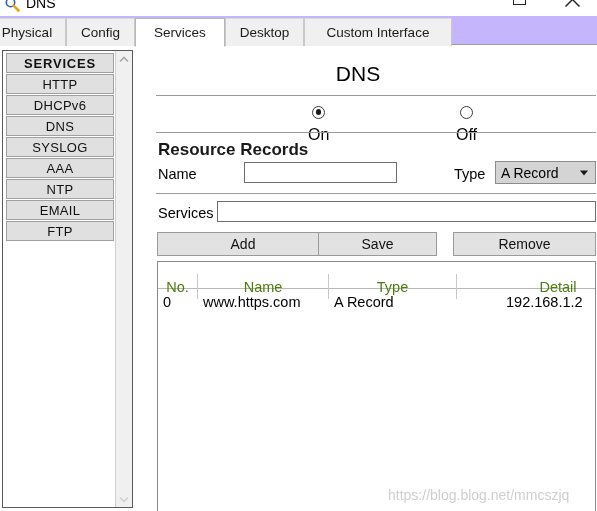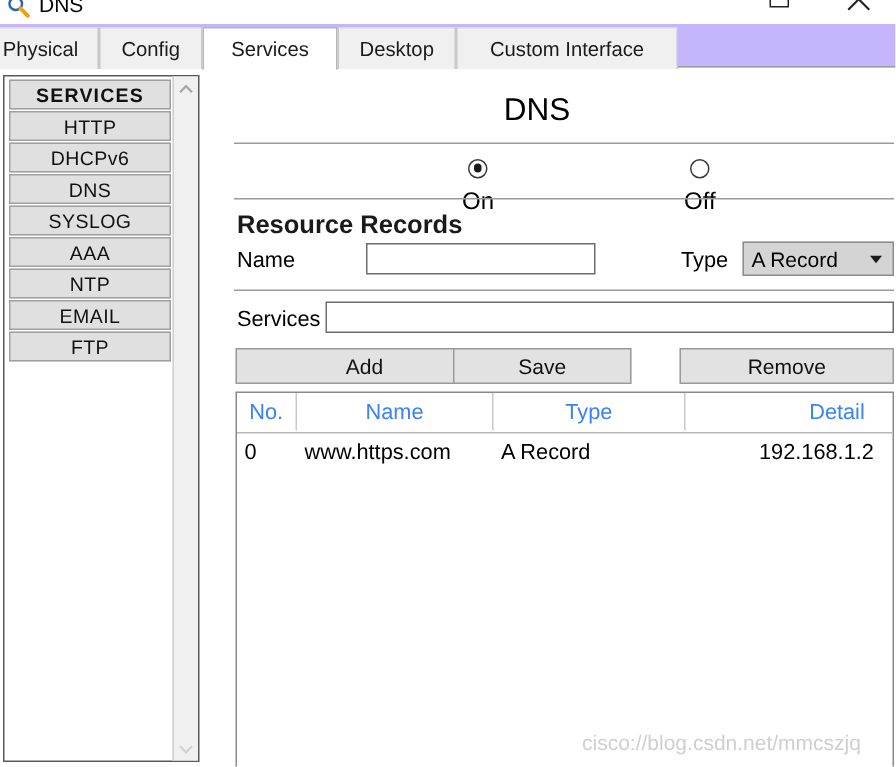--- a/index.html
+++ b/index.html
@@ -290,47 +290,47 @@
     border: 1px solid #9a9a9a;
     box-sizing: border-box;
     display: flex;
     align-items: center;
     justify-content: center;
     font-size: 14px;
     color: #111;
     user-select: none;
   }
   #btn-add    { left: 19px;  width: 172px; }
-  #btn-save   { left: 164px; width: 119px; }
+  #btn-save   { left: 180px; width: 119px; }
   #btn-remove { left: 315px; width: 143px; }
 
   
   #table-box {
     position: absolute;
     left: 19px; top: 213px;
     width: 439px; height: 274px;
     border: 1px solid #8a8a8a;
     background: #ffffff;
     box-sizing: border-box;
     overflow: hidden;
   }
   #thead {
     position: relative;
     height: 26px;
     border-bottom: 1px solid #b8b8b8;
   }
   .th {
     position: absolute;
-    top: 0;
+    top: 12px;
     height: 25px;
     display: flex;
     align-items: center;
     justify-content: center;
     font-size: 14.5px;
-    color: #3b82f6;
+    color: #4d7c0f;
     border-right: 1px solid #c9c9c9;
     box-sizing: border-box;
     user-select: none;
   }
   .th.last { border-right: none; }
   .trow {
     position: relative;
     height: 26px;
   }
   .td {
@@ -501,13 +501,13 @@
           <div class="td c1">www.https.com</div>
           <div class="td c2">A Record</div>
           <div class="td c3">192.168.1.2</div>
           <div class="td c4"></div>
         </div>
       </div>
   </div>
 
 </div>
 
-<div id="watermark">cisco://blog.csdn.net/mmcszjq</div>
+<div id="watermark">https://blog.blog.net/mmcszjq</div>
 
 </body></html>

